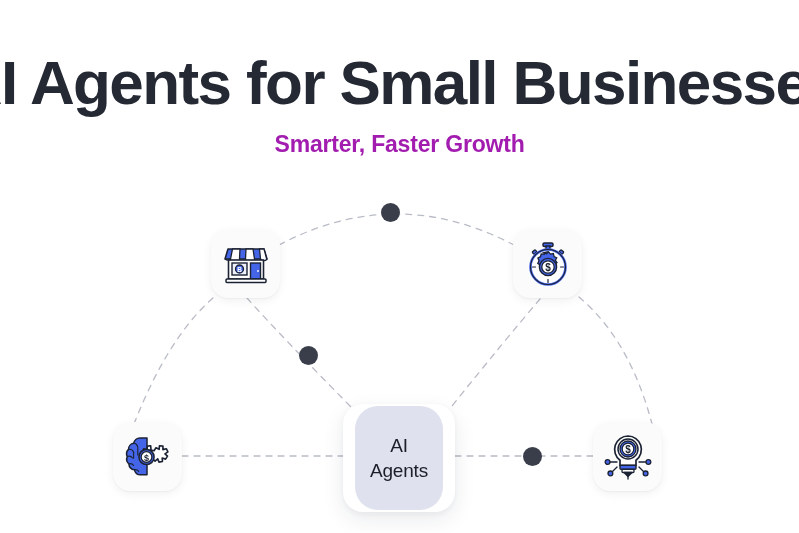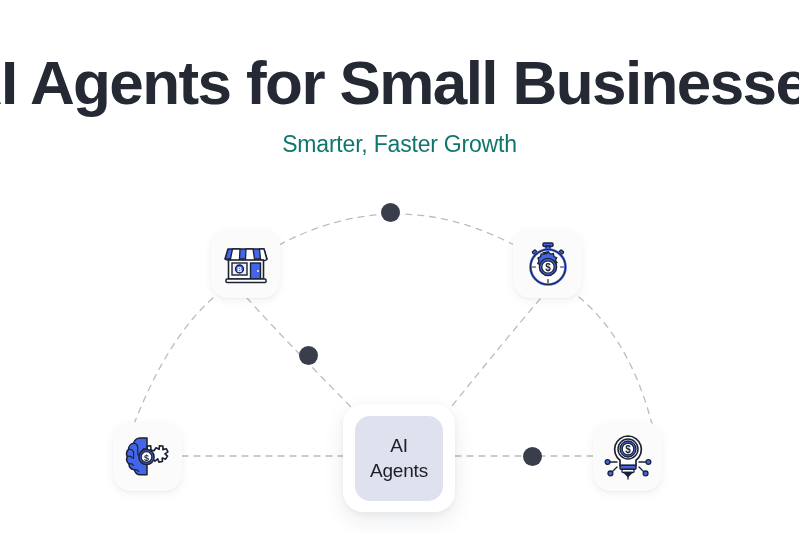--- a/index.html
+++ b/index.html
@@ -49,23 +49,23 @@
     font-family: "Liberation Sans", sans-serif;
   }
   .page-subtitle {
     position: absolute;
     top: 129px;
     left: 50%;
     transform: translateX(-50%);
     white-space: nowrap;
     font-size: 23px;
     line-height: 30px;
-    font-weight: 400;
+    font-weight: 700;
     letter-spacing: -0.2px;
-    color: #0f766e;
+    color: #a21caf;
     font-family: "Liberation Sans", sans-serif;
   }
 
   
   .diagram {
     position: absolute;
     top: 0;
     left: 0;
     width: 799px;
     height: 533px;
@@ -104,22 +104,22 @@
     border-radius: 20px;
     background: #ffffff;
     box-shadow: 0 8px 22px rgba(25, 30, 60, 0.085),
                 0 2px 6px rgba(25, 30, 60, 0.05);
     display: flex;
     align-items: center;
     justify-content: center;
   }
   .center-inner {
     width: 88px;
-    height: 85px;
-    border-radius: 15px;
+    height: 104px;
+    border-radius: 23px;
     background: #dfe2ee;
     display: flex;
     flex-direction: column;
     align-items: center;
     justify-content: center;
     gap: 1px;
   }
   .center-line {
     font-size: 19px;
     line-height: 24px;

